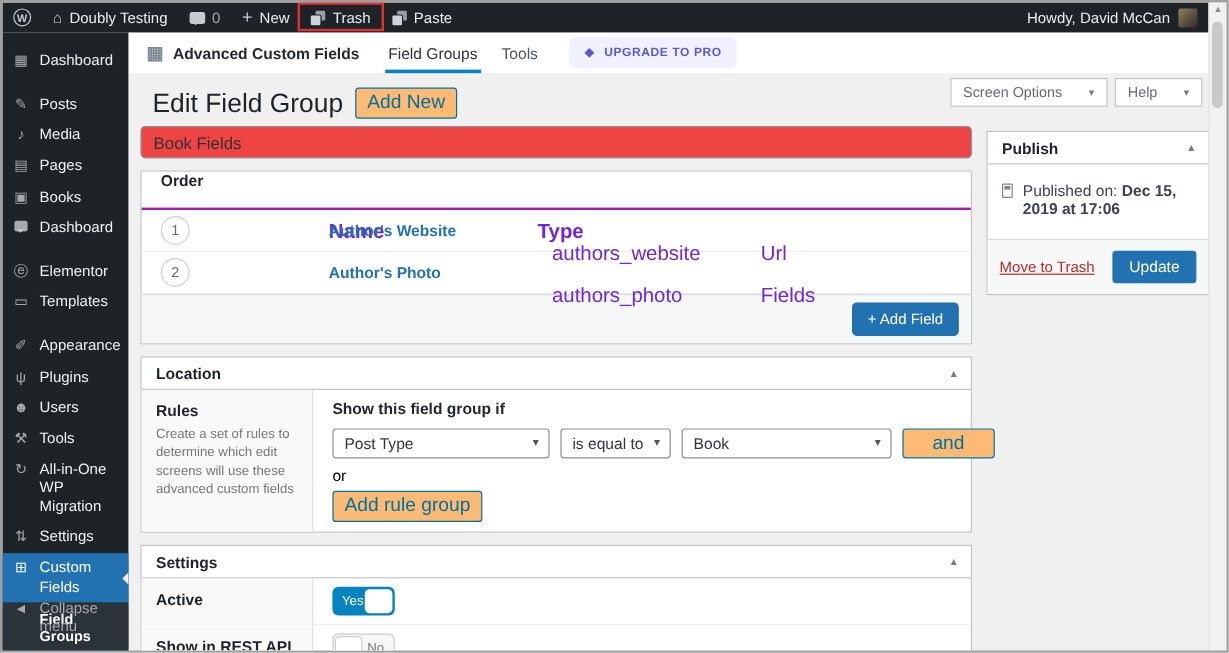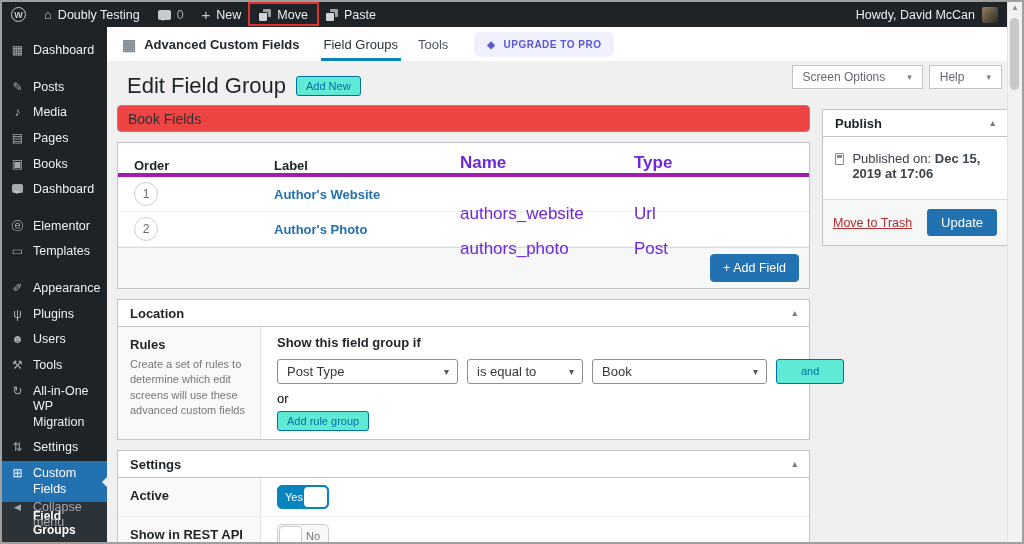--- a/index.html
+++ b/index.html
@@ -54,35 +54,35 @@
   .upgrade-btn{margin-left:16px;display:flex;align-items:center;gap:8px;background:#f0f1fd;color:#5a57d6;
                font-size:10px;font-weight:bold;letter-spacing:.5px;padding:7px 13px;border-radius:6px;cursor:pointer;}
   .gem{font-size:10px;color:#5a57d6;}
 
   .toolbar-right{position:absolute;top:38px;right:6px;display:flex;gap:6px;z-index:5;}
   .so-btn{background:#fff;border:1px solid #c3c4c7;color:#646970;font-size:12px;padding:4px 10px;display:flex;align-items:center;gap:22px;cursor:pointer;}
   .so-caret{font-size:9px;color:#787c82;}
 
   .page-title-row{position:absolute;top:46px;left:20px;display:flex;align-items:center;gap:10px;}
   .page-title{font-size:22px;font-weight:400;color:#1d2327;margin:0;line-height:1.2;}
-  .btn-secondary{border:1px solid #0071a1;color:#0071a1;background:#5eead4;font-size:11px;padding:3px 9px;border-radius:3px;cursor:pointer;display:inline-block;}
+  .btn-secondary{border:1px solid #0071a1;color:#0071a1;background:#fdba74;font-size:16px;padding:3px 9px;border-radius:3px;cursor:pointer;display:inline-block;}
 
   .main-col{position:absolute;left:10px;top:78px;width:693px;}
   .side-col{position:absolute;left:715px;top:82px;width:186px;}
 
   .title-input{width:100%;box-sizing:border-box;height:27px;border:1px solid #8c8f94;border-radius:4px;background:#ef4444;
                font-family:"Liberation Sans",sans-serif;font-size:14px;color:#2c3338;padding:0 10px;}
 
   .panel{background:#fff;border:1px solid #c3c4c7;margin-top:10px;}
   .panel-head{display:flex;justify-content:space-between;align-items:center;height:26px;padding:0 12px;
               border-bottom:1px solid #c3c4c7;font-weight:bold;font-size:13px;color:#1d2327;cursor:pointer;}
   .collapse-caret{font-size:9px;color:#787c82;}
 
   
-  .thead{display:flex;align-items:flex-end;height:30px;border-bottom:4px solid #a21caf;font-weight:bold;font-size:13px;}
+  .thead{display:flex;align-items:flex-start;height:30px;border-bottom:2px solid #a21caf;font-weight:bold;font-size:13px;}
   .frow{display:flex;align-items:center;height:34px;border-bottom:1px solid #f0f0f1;font-size:13px;}
   .c-order{width:156px;min-width:156px;padding-left:16px;box-sizing:border-box;}
   .c-label{width:186px;min-width:186px;}
   .c-name{width:174px;min-width:174px;}
   .c-type{flex:1;}
   .order-circle{width:22px;height:22px;border:1px solid #ccd0d4;border-radius:50%;display:flex;align-items:center;justify-content:center;
                 font-size:12px;color:#646970;background:#fff;cursor:grab;}
   .field-link{color:#2271b1;font-weight:600;text-decoration:none;cursor:pointer;}
   .c-name,.c-type{color:#6d28d9;font-size:17px;margin-top:40px;}
   .tfoot{background:#f6f7f7;border-top:1px solid #dcdcde;padding:6px 10px;display:flex;justify-content:flex-end;}
@@ -92,21 +92,21 @@
   .panel-body{display:flex;}
   .label-col{width:143px;min-width:143px;background:#f9f9f9;border-right:1px solid #e1e1e1;padding:10px 12px;box-sizing:border-box;}
   .label-col .lbl{font-weight:bold;font-size:13px;margin:0 0 5px;}
   .desc{font-size:11px;color:#777;line-height:1.4;}
   .ctrl-col{flex:1;padding:8px 16px 8px;box-sizing:border-box;}
   .show-if{font-weight:600;font-size:13px;margin-bottom:9px;color:#23282d;}
   .selects-row{display:flex;gap:9px;align-items:center;}
   .fake-select{position:relative;height:25px;line-height:23px;border:1px solid #8c8f94;border-radius:3px;background:#fff;
                font-size:13px;color:#32373c;padding:0 26px 0 9px;box-sizing:border-box;cursor:pointer;overflow:hidden;white-space:nowrap;}
   .fs-caret{position:absolute;right:8px;top:0;font-size:10px;color:#50575e;}
-  .w-post{width:181px;} .w-op{width:116px;} .w-val{width:175px;}
+  .w-post{width:181px;} .w-op{width:92px;} .w-val{width:175px;}
   .and-btn{height:25px;line-height:23px;padding:0 24px;box-sizing:border-box;}
   .or-label{margin:7px 0 5px;font-size:13px;color:#000000;}
 
   
   .srow{display:flex;border-bottom:1px solid #f0f0f1;}
   .srow .label-col{padding:10px 12px;border-bottom:none;}
   .srow .ctrl-col{padding:7px 16px;}
   .toggle-on{width:52px;height:24px;background:#0783be;border:1px solid #0783be;border-radius:5px;position:relative;box-sizing:border-box;cursor:pointer;}
   .toggle-on .t-txt{position:absolute;left:7px;top:0;line-height:22px;color:#fff;font-size:11px;}
   .toggle-on .knob{position:absolute;right:1px;top:1px;width:23px;height:20px;background:#fff;border-radius:4px;}
@@ -143,21 +143,21 @@
     <div class="ab-item">
       <span class="bubble"></span>
       <span style="color:#a7aaad">0</span>
     </div>
     <div class="ab-item">
       <span class="ab-icon" style="font-size:15px">+</span>
       <span>New</span>
     </div>
     <div class="ab-item">
       <span class="copyicon"></span>
-      <span>Move</span>
+      <span>Trash</span>
       <span class="red-annot"></span>
     </div>
     <div class="ab-item">
       <span class="copyicon"></span>
       <span>Paste</span>
     </div>
     <div class="ab-right">
       <span>Howdy, David McCan</span>
       <span class="avatar"></span>
     </div>
@@ -272,39 +272,38 @@
       <span class="btn-secondary">Add New</span>
     </div>
 
     <div class="main-col">
       <input class="title-input" type="text" value="Book Fields" style="">
 
       
       <div class="panel">
         <div class="thead">
           <div class="c-order">Order</div>
-          <div class="c-label">Label</div>
           <div class="c-name">Name</div>
           <div class="c-type">Type</div>
         </div>
         <div class="frow">
           <div class="c-order">
               <span class="order-circle">1</span>
             </div>
           <div class="c-label"><span class="field-link">Author's Website</span></div>
           <div class="c-name">authors_website</div>
           <div class="c-type">Url</div>
         </div>
         <div class="frow">
           <div class="c-order">
               <span class="order-circle">2</span>
             </div>
           <div class="c-label"><span class="field-link">Author's Photo</span></div>
           <div class="c-name">authors_photo</div>
-          <div class="c-type">Post</div>
+          <div class="c-type">Fields</div>
         </div>
         <div class="tfoot">
           <span class="btn-primary">+ Add Field</span>
         </div>
       </div>
 
       
       <div class="panel">
         <div class="panel-head">
           <span>Location</span>

